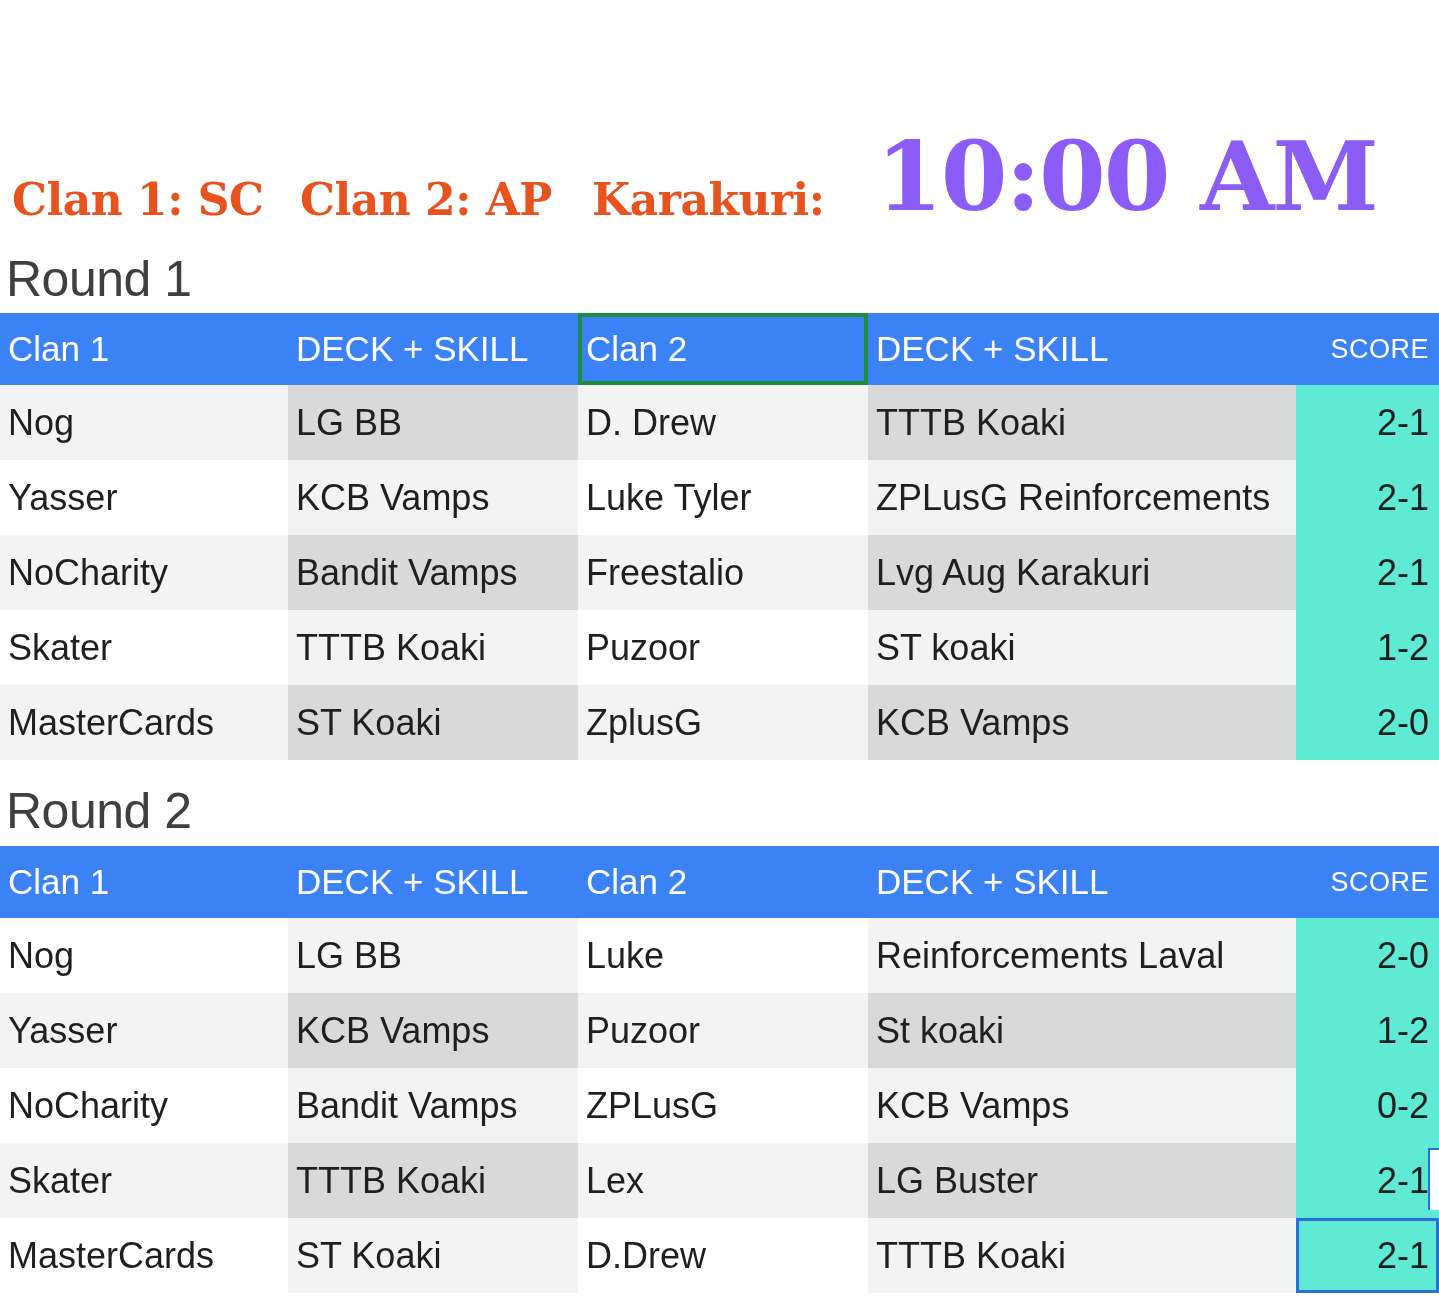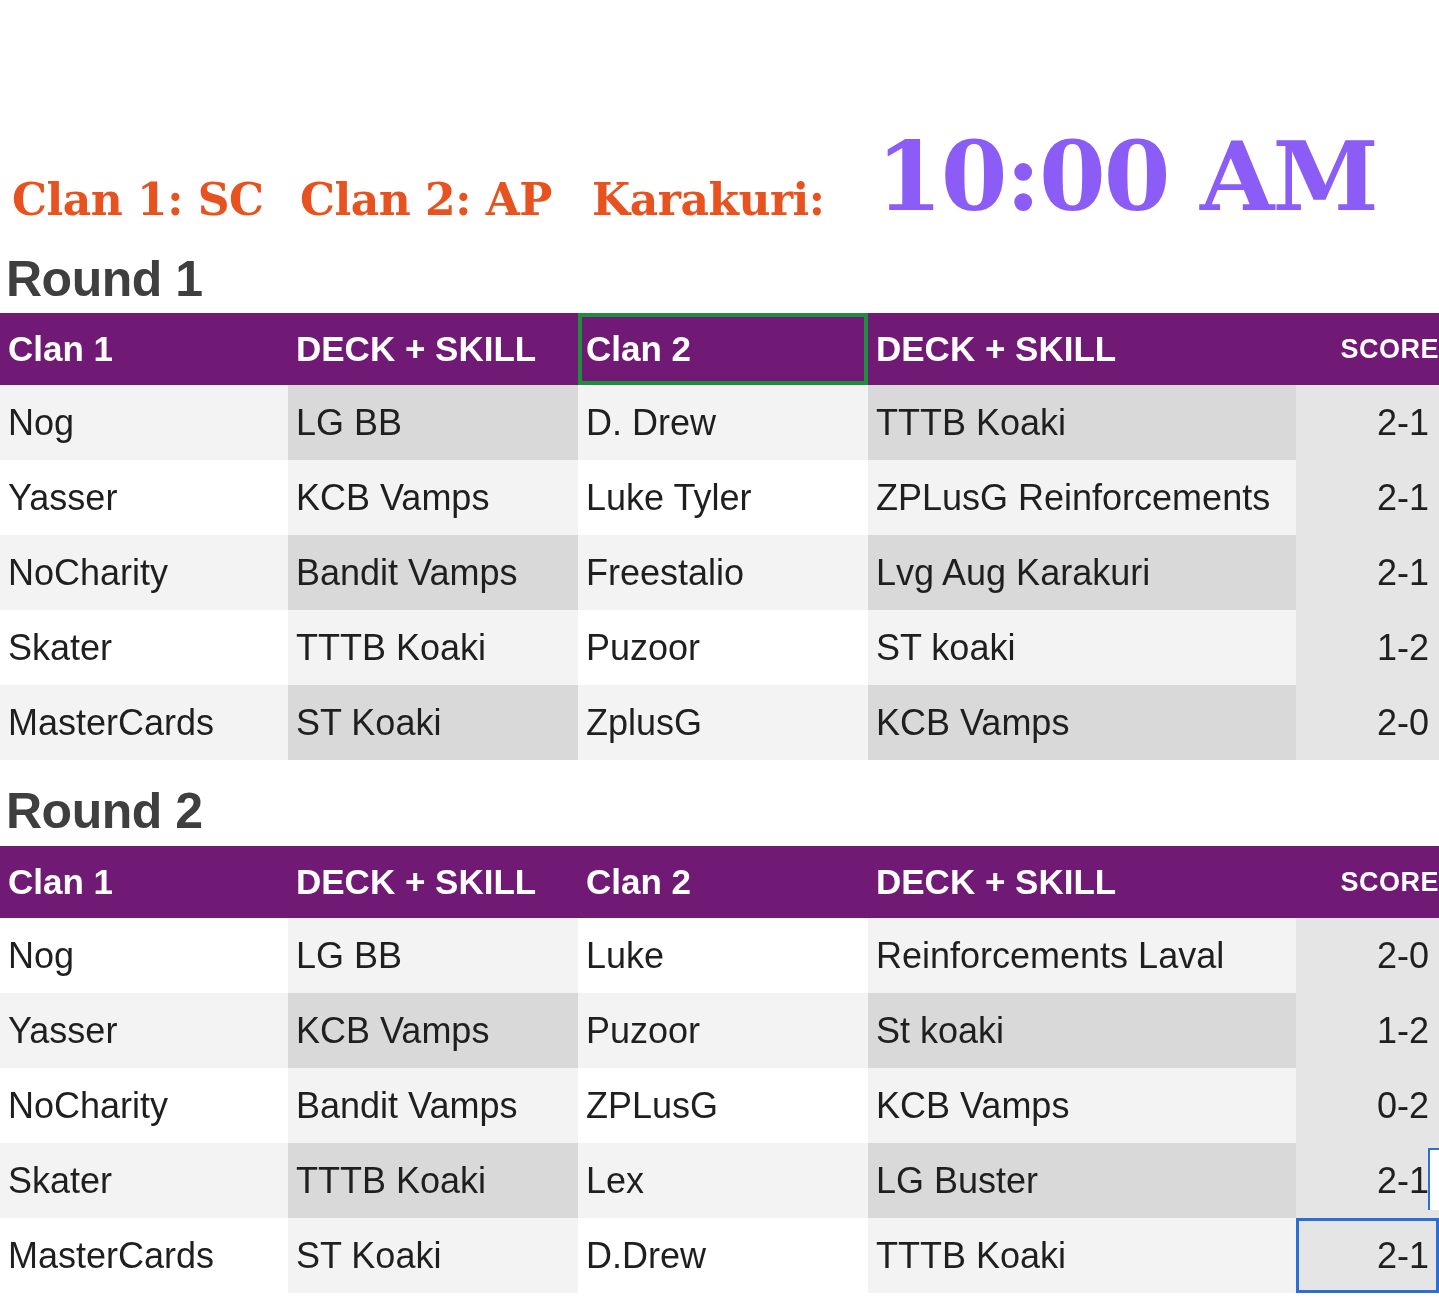--- a/index.html
+++ b/index.html
@@ -45,21 +45,21 @@
     color: #8b5cf6;
     font-size: 96px;
     letter-spacing: -2px;
   }
 
   
   .round-title {
     position: absolute;
     left: 6px;
     font-family: "Liberation Sans", sans-serif;
-    font-weight: bold;
+    font-weight: normal;
     font-size: 50px;
     color: #3f3f3f;
     letter-spacing: -0.5px;
   }
   #round1-title { top: 250px; }
   #round2-title { top: 782px; }
 
   
   .tbl {
     position: absolute;
@@ -71,50 +71,51 @@
   #table-round-1 { top: 313px; }
   #table-round-2 { top: 846px; }
 
   .tbl col.c-clan1 { width: 288px; }
   .tbl col.c-deck1 { width: 290px; }
   .tbl col.c-clan2 { width: 290px; }
   .tbl col.c-deck2 { width: 428px; }
   .tbl col.c-score { width: 143px; }
 
   .tbl thead th {
-    background: #701a75;
+    background: #3b82f6;
     color: #ffffff;
     text-align: left;
     font-size: 35px;
-    font-weight: bold;
+    font-weight: normal;
     height: 72px;
     padding: 0 0 0 8px;
     vertical-align: middle;
     letter-spacing: 0px;
     box-sizing: border-box;
   }
   .tbl thead th.score-h {
     font-size: 27px;
     text-align: right;
+    padding-right: 10px;
     letter-spacing: 0.5px;
   }
   .tbl tbody td {
     font-size: 36px;
     color: #1f1f1f;
     height: 75px;
     padding: 0 0 0 8px;
     vertical-align: middle;
     box-sizing: border-box;
     white-space: nowrap;
     overflow: hidden;
   }
   .tbl tbody td.score {
     text-align: right;
     padding-right: 10px;
-    background: #e5e5e5;
+    background: #5eead4;
   }
   
   .tbl tbody tr.shade td.nm { background: #f3f3f3; }
   .tbl tbody tr td.dk { background: #d9d9d9; }
   .tbl tbody tr.shade td.dk { background: #d9d9d9; }
   .tbl tbody tr:not(.shade) td.dk { background: #f3f3f3; }
   .tbl tbody tr:not(.shade) td.nm { background: #ffffff; }
 
   
   th.sel-green {

